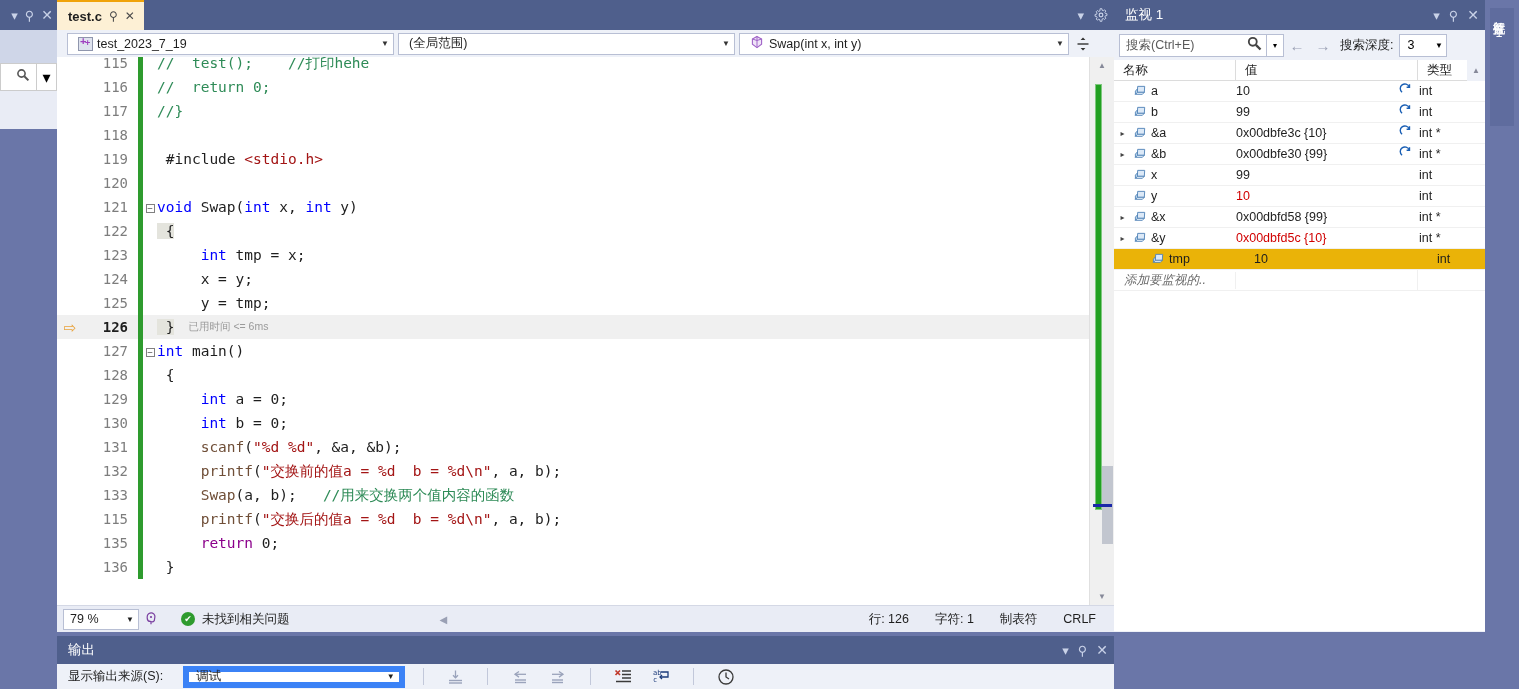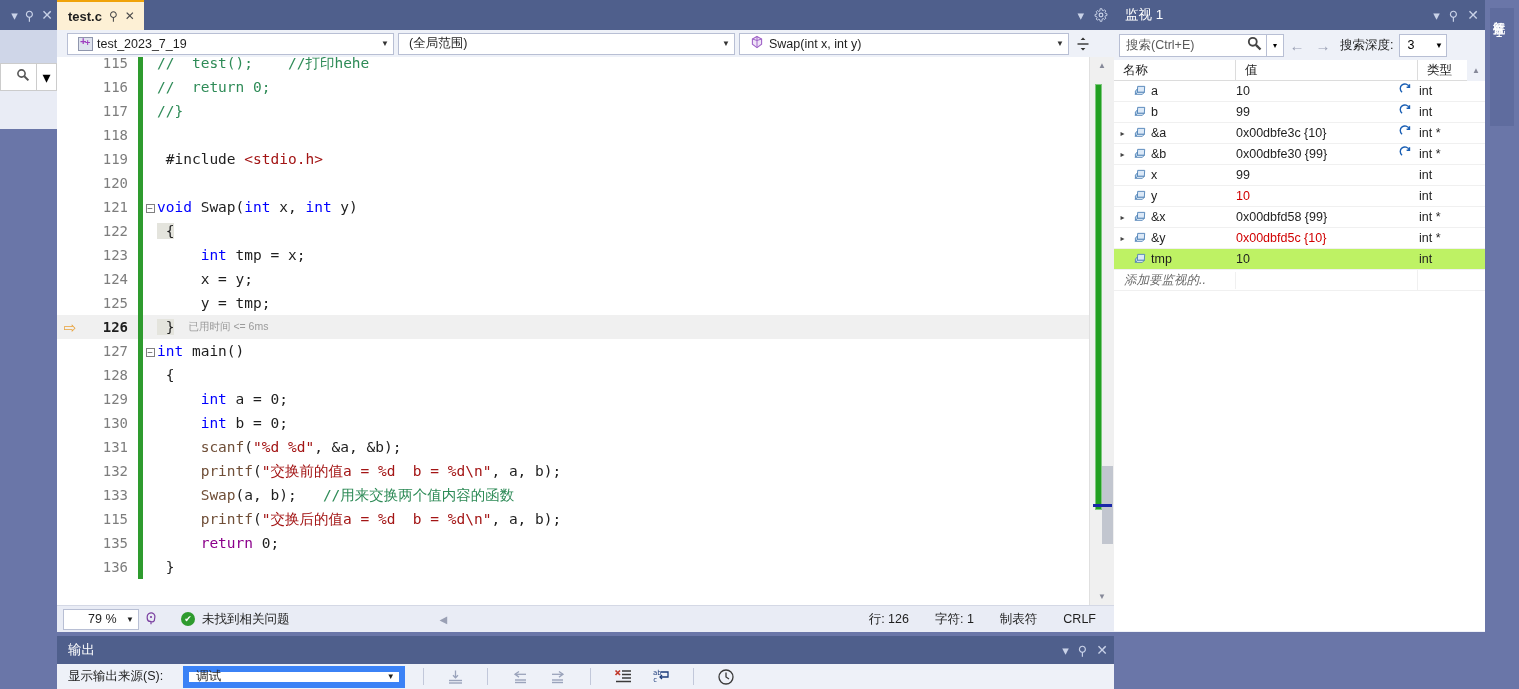--- a/index.html
+++ b/index.html
@@ -167,21 +167,21 @@
 
   
   .statusbar {
     position: absolute; left: 0; right: 0; bottom: 0; height: 27px;
     background: #e9ecf5; border-top: 1px solid #d4d8e5;
     display: flex; align-items: center; font-size: 12.5px; color: #1e1e1e;
   }
   .zoom-combo {
     width: 76px; height: 21px; margin-left: 6px; background: #fff;
     border: 1px solid #b8bfd4; display: flex; align-items: center;
-    padding-left: 24px; font-size: 12.5px; cursor: pointer;
+    padding-left: 6px; font-size: 12.5px; cursor: pointer;
   }
   .zoom-combo .arrow { margin-left: auto; width: 16px; text-align: center; font-size: 8px; }
   .sb-icon { width: 26px; text-align: center; cursor: pointer; }
   .sb-ok {
     display: inline-flex; align-items: center; gap: 7px; margin-left: 16px;
   }
   .ok-dot {
     width: 14px; height: 14px; border-radius: 50%; background: #2e9b2e;
     color: #fff; font-size: 9px; display: flex; align-items: center;
     justify-content: center; line-height: 1;
@@ -244,21 +244,21 @@
     width: 18px; height: 21px; background: #eef1f8; display: flex;
     align-items: center; justify-content: center; font-size: 8px;
     color: #868999; cursor: pointer;
   }
 
   .w-rows { background: #fff; }
   .w-row {
     height: 21px; display: flex; align-items: center;
     font-size: 12.5px; color: #1e1e1e; border-bottom: 1px solid #f0f0f0;
   }
-  .w-row.shaded { background: #bef264; }
+  .w-row.shaded { background: #eab308; justify-content: flex-end; }
   .w-expand {
     width: 17px; text-align: center; font-size: 8px; color: #444;
     flex: none; cursor: pointer;
   }
   .w-vicon { width: 20px; flex: none; display: flex; align-items: center; justify-content: center; }
   .w-name { flex: 1; }
   .w-namecell { width: 122px; flex: none; display: flex; align-items: center; }
   .w-valcell { width: 182px; flex: none; display: flex; align-items: center; }
   .w-val { flex: 1; }
   .w-refresh { width: 26px; text-align: center; flex: none; cursor: pointer; }

